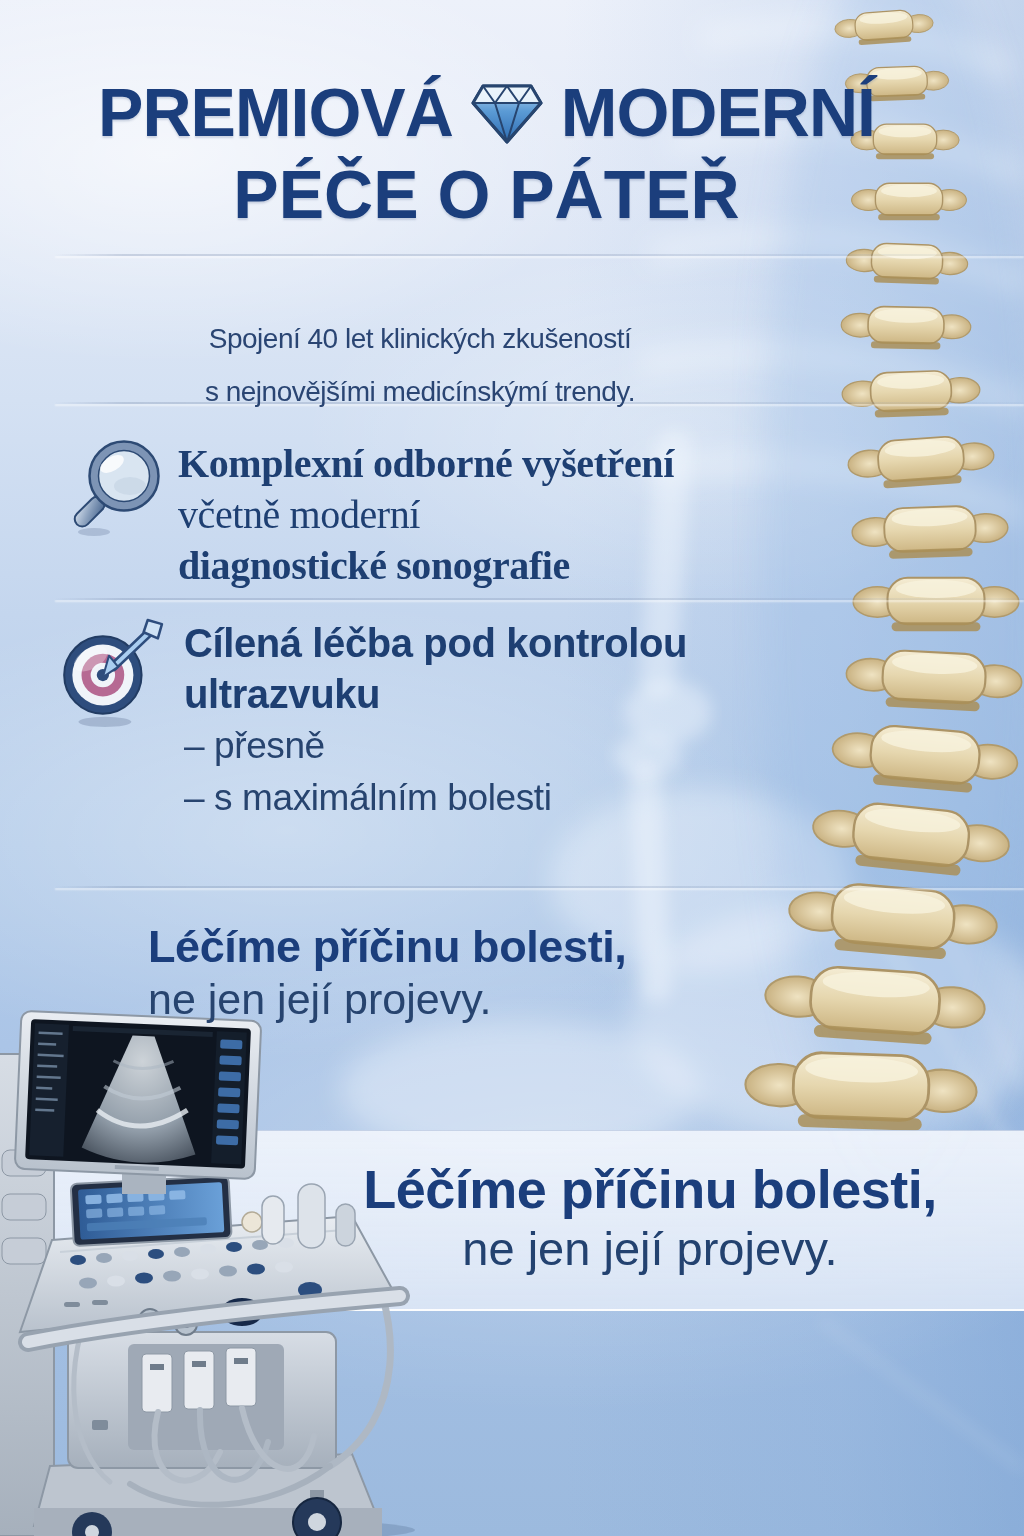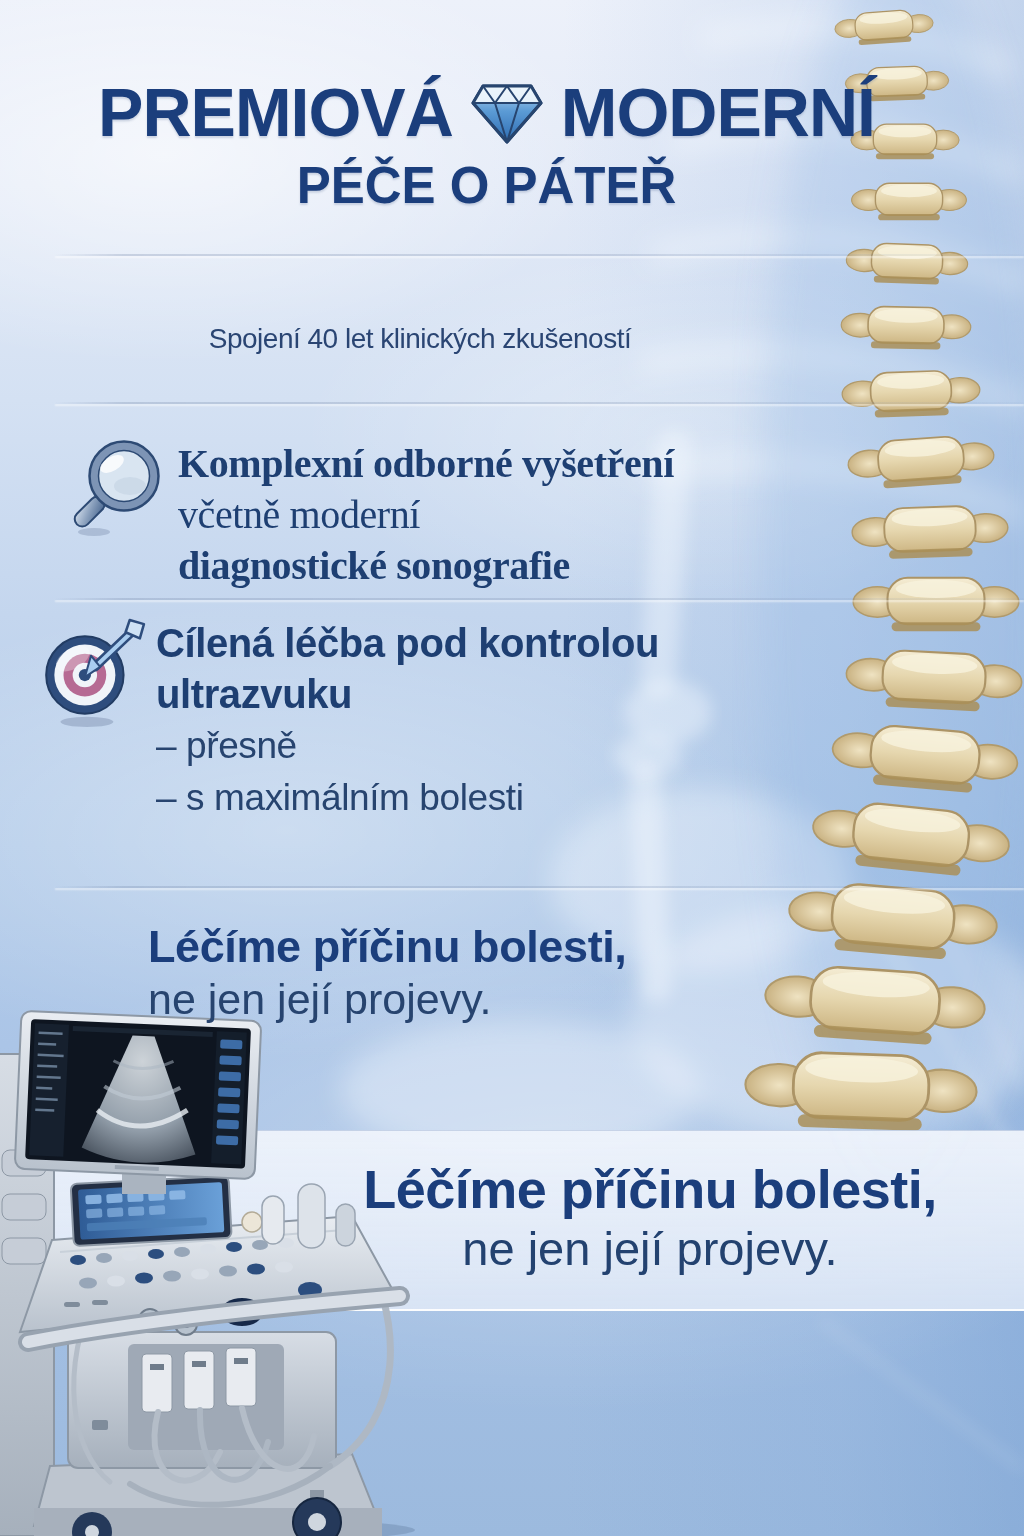--- a/index.html
+++ b/index.html
@@ -21,28 +21,28 @@
     box-shadow:0 2px 2px rgba(255,255,255,0.55);
   }
   .band{
     position:absolute;left:0;right:0;top:1130px;height:178px;
     background:linear-gradient(180deg, rgba(238,243,251,0.96) 0%, rgba(231,238,249,0.90) 60%, rgba(224,233,247,0.85) 100%);
     border-top:1px solid rgba(130,150,182,0.25);
     border-bottom:2px solid rgba(255,255,255,0.85);
   }
   .title-block{position:absolute;top:78px;left:0;width:973px;text-align:center;color:#1b3e7c;}
   .title-row{display:flex;align-items:center;justify-content:center;gap:16px;font-size:68px;font-weight:700;letter-spacing:-1px;line-height:1;text-shadow:0 2px 2px rgba(90,110,150,0.25);}
-  .title-line2{font-size:51px;font-weight:700;letter-spacing:0;line-height:1;margin-top:14px;text-shadow:0 2px 2px rgba(90,110,150,0.25);}
+  .title-line2{font-size:68px;font-weight:700;letter-spacing:0;line-height:1;margin-top:14px;text-shadow:0 2px 2px rgba(90,110,150,0.25);}
   .diamond-wrap{display:inline-flex;transform:translateY(2px);}
   .intro{position:absolute;top:284px;left:8px;width:824px;text-align:center;font-size:28px;line-height:53px;color:#2a4573;letter-spacing:-0.5px;}
   .bullet{position:absolute;display:flex;align-items:flex-start;color:#1e3f72;}
   .bullet .btext{font-size:40px;line-height:51px;letter-spacing:-0.4px;}
   .bullet .bold{font-weight:700;}
   .bullet1{top:438px;left:66px;gap:12px;font-family:Liberation Serif, serif;}
-  .bullet2{top:618px;left:36px;gap:8px;}
+  .bullet2{top:618px;left:54px;gap:18px;}
   .sublist{margin-top:0;font-size:37px;line-height:52px;font-weight:400;color:#27446f;}
   .tagline-left{position:absolute;top:920px;left:148px;color:#1b3e7c;}
   .tagline-left .l1{font-size:45px;font-weight:700;line-height:53px;letter-spacing:-0.4px;}
   .tagline-left .l2{font-size:43px;font-weight:400;line-height:53px;color:#27446f;}
   .tagline-bottom{position:absolute;top:1158px;left:290px;width:720px;text-align:center;color:#1b3e7c;}
   .tagline-bottom .l1{font-size:54px;font-weight:700;line-height:62px;letter-spacing:-0.5px;}
   .tagline-bottom .l2{font-size:47px;font-weight:400;line-height:58px;color:#234270;}
   svg{display:block;}
 </style>
 </head>
@@ -318,20 +318,21 @@
           <polygon points="14,5 62,5 72,22 38,61 4,22" fill="none" stroke="#27456f" stroke-width="3" stroke-linejoin="round"></polygon>
         </svg>
       </span>
       <span>MODERNÍ</span>
     </div>
     <div class="title-line2">PÉČE O PÁTEŘ</div>
   </header>
 
   <p class="intro">
     <span>Spojení 40 let klinických zkušeností</span><br>
+    <span>s nejnovějšími medicínskýmí trendy.</span>
   </p>
 
   <section class="bullet bullet1">
     <span>
       <svg width="100" height="100" viewBox="0 0 100 100" aria-hidden="true">
         <defs>
           <linearGradient id="steel" x1="0" y1="0" x2="1" y2="1">
             <stop offset="0" stop-color="#d6e1ee"></stop>
               <stop offset="0.5" stop-color="#8aa0bd"></stop>
               <stop offset="1" stop-color="#46648e"></stop>

